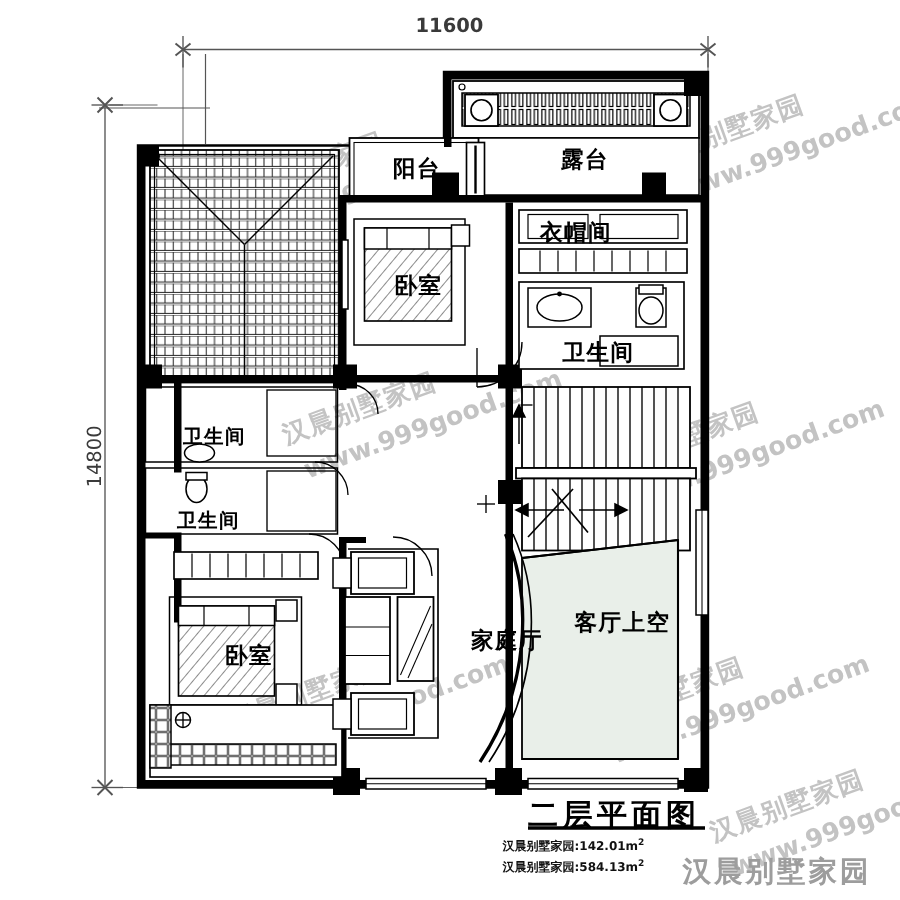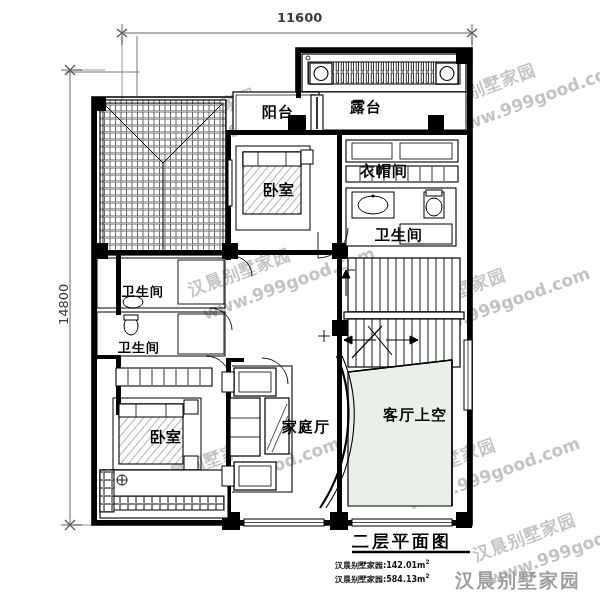--- a/index.html
+++ b/index.html
@@ -37,21 +37,21 @@
   }
   .lbl.room{font-size:15px;letter-spacing:1px;}
   .lbl.room-sm{font-size:13px;letter-spacing:1px;}
   .dimtxt{
     position:absolute;font-size:13px;color:#3a3a3a;
     font-family:"DejaVu Sans","Liberation Sans",sans-serif;
     white-space:nowrap;
   }
   .dimtxt.vert{transform:rotate(-90deg);transform-origin:0 0;}
   .title{
-    position:absolute;font-size:17px;font-weight:700;letter-spacing:3px;color:#000;
+    position:absolute;font-size:20px;font-weight:700;letter-spacing:3px;color:#000;
     white-space:nowrap;
   }
   .areatxt{
     position:absolute;font-size:8px;font-weight:700;color:#111;white-space:nowrap;
     letter-spacing:0px;
   }
   .areatxt sup{font-size:6px;}
   .footer-brand{
     position:absolute;font-size:19px;font-weight:700;color:#9d9d9d;
     letter-spacing:2px;white-space:nowrap;
@@ -411,28 +411,28 @@
     <g>
       <line x1="352" y1="552" x2="470" y2="552" stroke="#000" stroke-width="2.4"></line>
     </g>
   </svg>
 
   <div class="dimtxt" style="left:277px;top:10px;font-weight:bold;">11600</div>
   <div class="dimtxt vert" style="left:56px;top:325px;">14800</div>
 
   <div id="room-labels">
       <div class="lbl room" style="left: 262px; top: 105px;">阳台</div>
-      <div class="lbl room" style="left: 350px; top: 100px;">露台</div>
-      <div class="lbl room" style="left: 360px; top: 164px;">衣帽间</div>
+      <div class="lbl room" style="left: 374px; top: 100px; font-family: Liberation Mono, monospace;">露台</div>
+      <div class="lbl room" style="left: 360px; top: 148px;">衣帽间</div>
       <div class="lbl room" style="left: 263px; top: 183px;">卧室</div>
       <div class="lbl room" style="left: 375px; top: 228px;">卫生间</div>
       <div class="lbl room-sm" style="left: 122px; top: 285px;">卫生间</div>
       <div class="lbl room-sm" style="left: 118px; top: 341px;">卫生间</div>
       <div class="lbl room" style="left: 150px; top: 430px;">卧室</div>
-      <div class="lbl room" style="left: 282px; top: 420px;">家庭厅</div>
+      <div class="lbl room" style="left: 314px; top: 420px;">家庭厅</div>
       <div class="lbl room" style="left: 383px; top: 408px;">客厅上空</div>
     </div>
 
   <div class="title" style="left:352px;top:530px;">二层平面图</div>
 
   <div class="areatxt" style="left:335px;top:558px;">
     <span>汉晨别墅家园:142.01m</span><sup>2</sup>
   </div>
   <div class="areatxt" style="left:335px;top:572px;">
     <span>汉晨别墅家园:584.13m</span><sup>2</sup>

